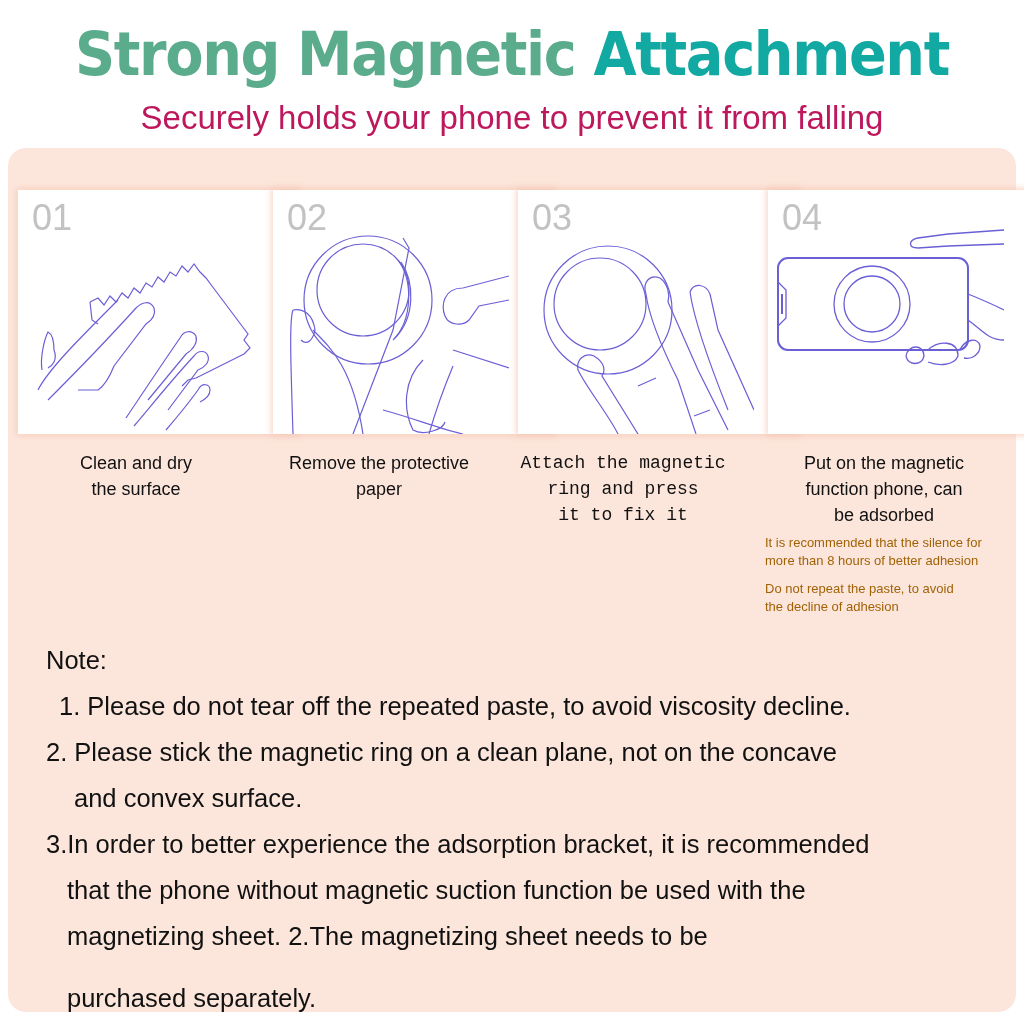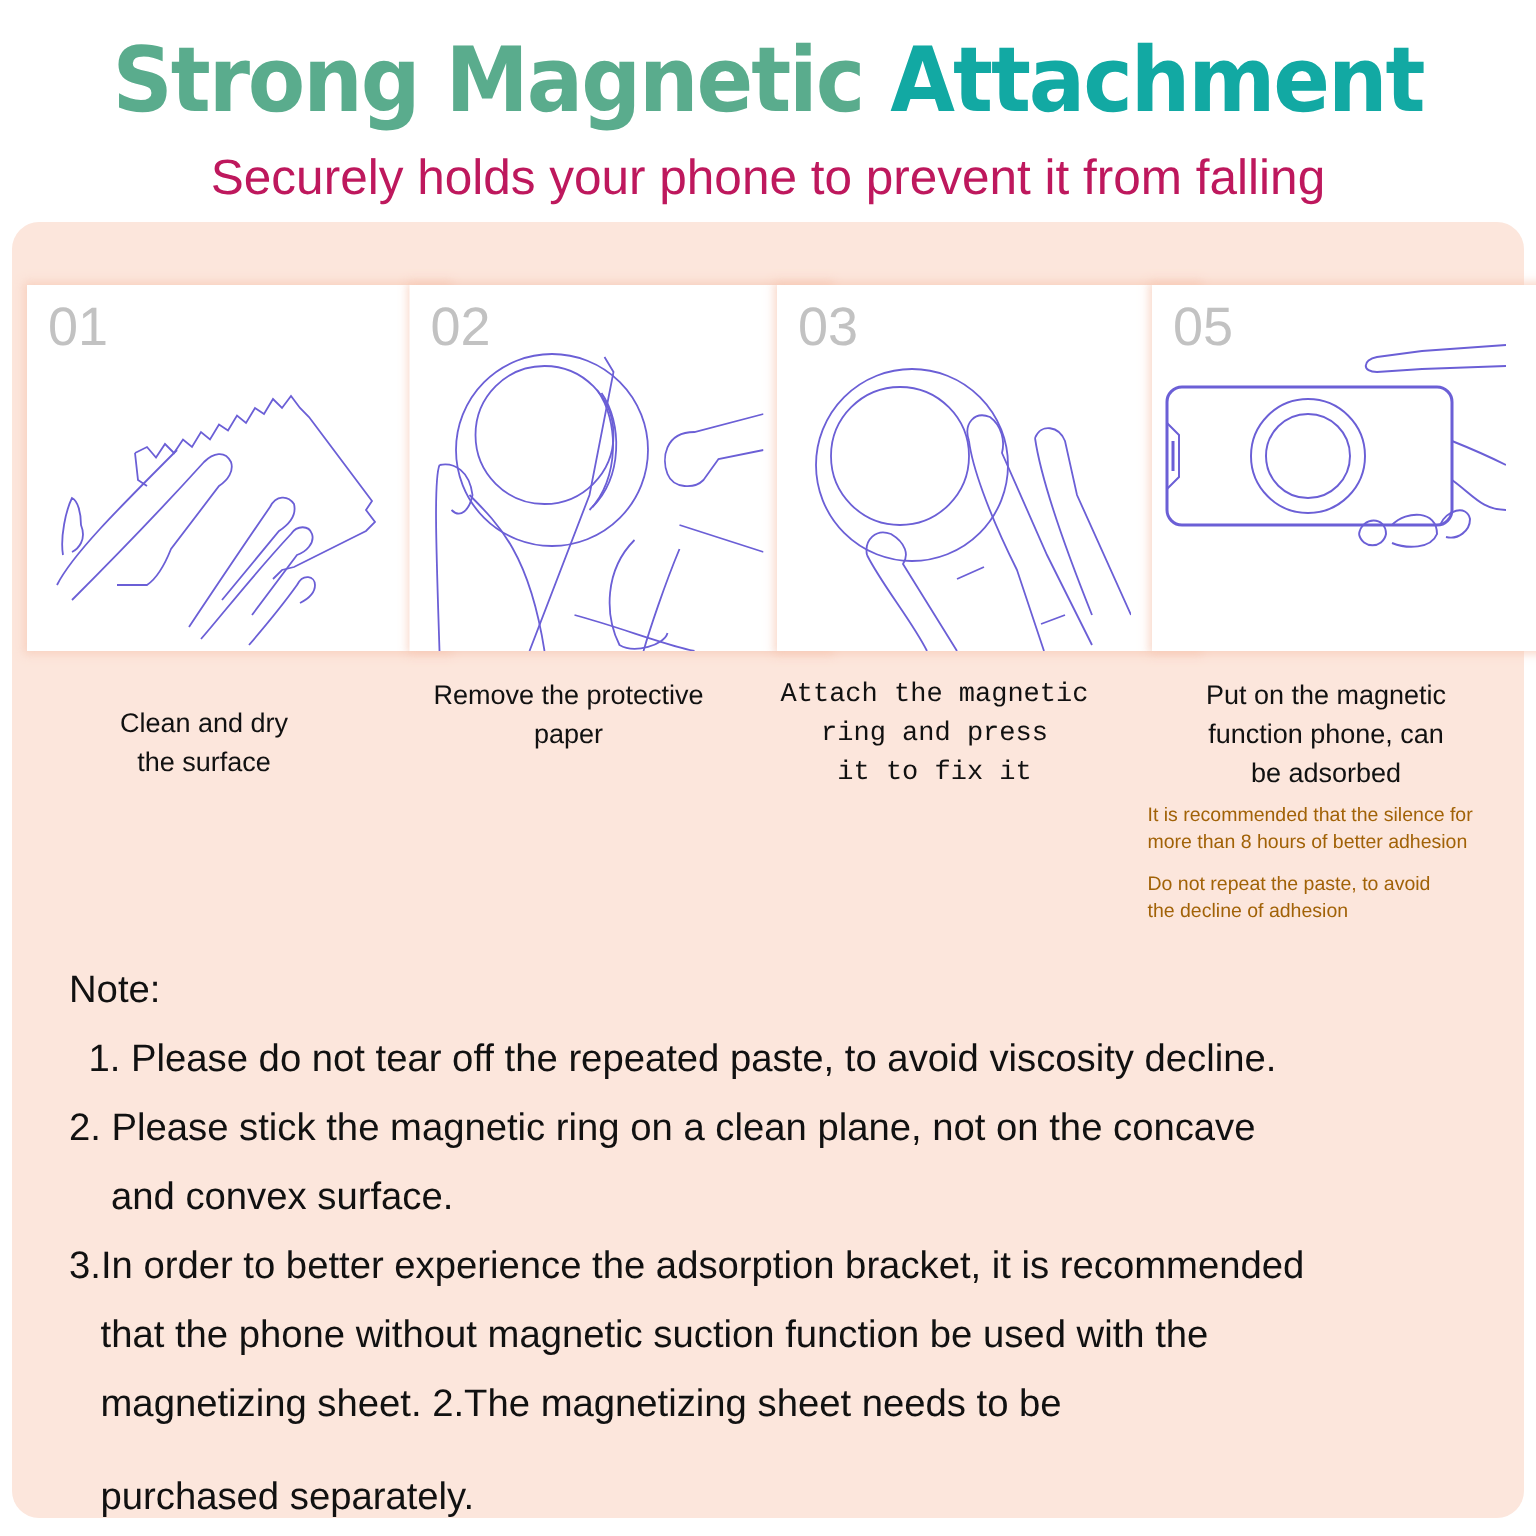--- a/index.html
+++ b/index.html
@@ -53,21 +53,21 @@
       <path d="M72 112 L74 130 L80 134"></path>
       <path d="M20 200 C30 180, 60 150, 100 110"></path>
       <path d="M30 210 C50 190, 80 160, 118 118 C124 112,132 110,136 118 C138 124,134 130,128 134 L96 176 C92 186,86 196,80 200 L60 200"></path>
       <path d="M24 180 C22 168,26 150,30 142 C34 144,36 152,36 160 C40 170,34 176,30 178"></path>
       <path d="M108 228 C120 210, 140 180, 162 148 C166 140,174 140,178 146 C180 154,174 160,168 164 L130 210"></path>
       <path d="M116 236 C130 220, 150 194, 176 166 C180 160,188 160,190 166 C192 172,186 178,180 180 L150 220"></path>
       <path d="M148 240 C160 226, 170 214, 180 200 C184 192,192 194,192 200 C192 206,186 210,182 212"></path>
     </svg>
     <span class="num">01</span>
   </div>
-  <div class="cap" style="left:8px;margin-top:19px;">
+  <div class="cap" style="left:8px;">
     <div>Clean and dry</div>
     <div>the surface</div>
   </div>
 
   <div class="card" style="left:265px;">
     <svg width="236" height="244" viewBox="0 0 236 244" fill="none" stroke="#6b5fd6" stroke-width="1.2">
       <circle cx="95" cy="110" r="64"></circle>
       <circle cx="90" cy="100" r="46"></circle>
       <path d="M130 48 L136 58 L120 140 L80 244"></path>
       <path d="M125 70 C140 90,140 130,120 150"></path>
@@ -115,21 +115,21 @@
       <path d="M14 104 L14 124" stroke-width="2"></path>
       <circle cx="104" cy="114" r="38"></circle>
       <circle cx="104" cy="114" r="28"></circle>
       <path d="M236 40 L180 44 L150 48 C140 50,140 58,150 58 L180 56 L236 54"></path>
       <path d="M200 104 C210 108,220 112,236 120"></path>
       <path d="M200 130 C214 140,220 150,236 150"></path>
       <path d="M160 160 C170 150,190 150,190 166 C186 176,170 176,160 172"></path>
       <path d="M138 166 C140 154,156 154,156 166 C154 176,140 176,138 166"></path>
       <path d="M192 160 C196 150,210 146,212 156 C212 164,204 170,196 168"></path>
     </svg>
-    <span class="num">05</span>
+    <span class="num">04</span>
   </div>
   <div class="cap" style="left:756px;">
     <div>Put on the magnetic</div>
     <div>function phone, can</div>
     <div>be adsorbed</div>
   </div>
 
   <div class="warn" style="top:386px;">
     <div>It is recommended that the silence for</div>
     <div>more than 8 hours of better adhesion</div>

